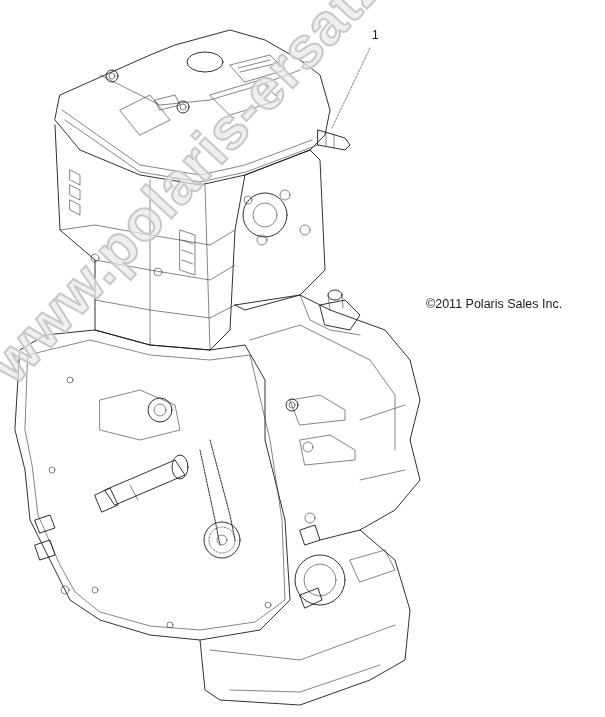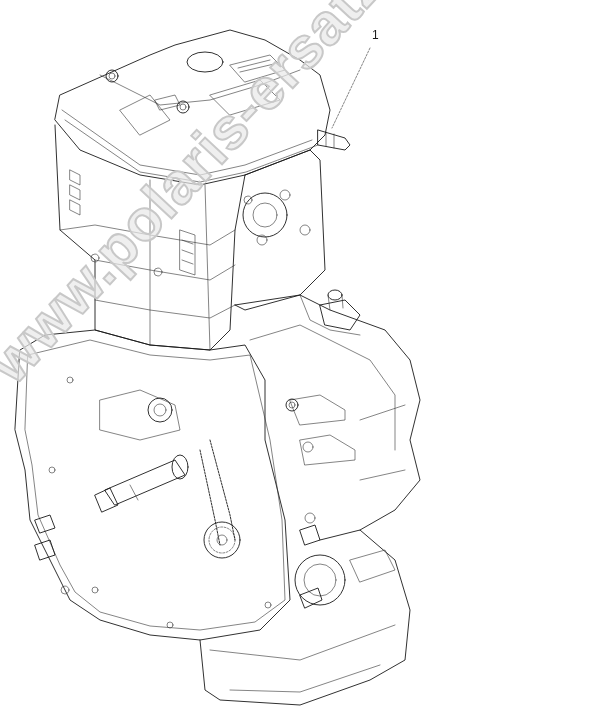--- a/index.html
+++ b/index.html
@@ -157,13 +157,14 @@
       <path d="M350 560 L385 550 L395 570 L360 582 Z" class="thin"></path>
       <path d="M300 530 L315 525 L320 540 L305 545 Z"></path>
       <circle cx="310" cy="518" r="5" class="thin"></circle>
     </g>
   </svg>
 
   <div class="watermark-fill">www.polaris-ersatzteile.de</div>
   <div class="watermark">www.polaris-ersatzteile.de</div>
 
   <div class="callout-number">1</div>
+  <div class="copyright">©2011 Polaris Sales Inc.</div>
 </div>
 
 </body></html>

